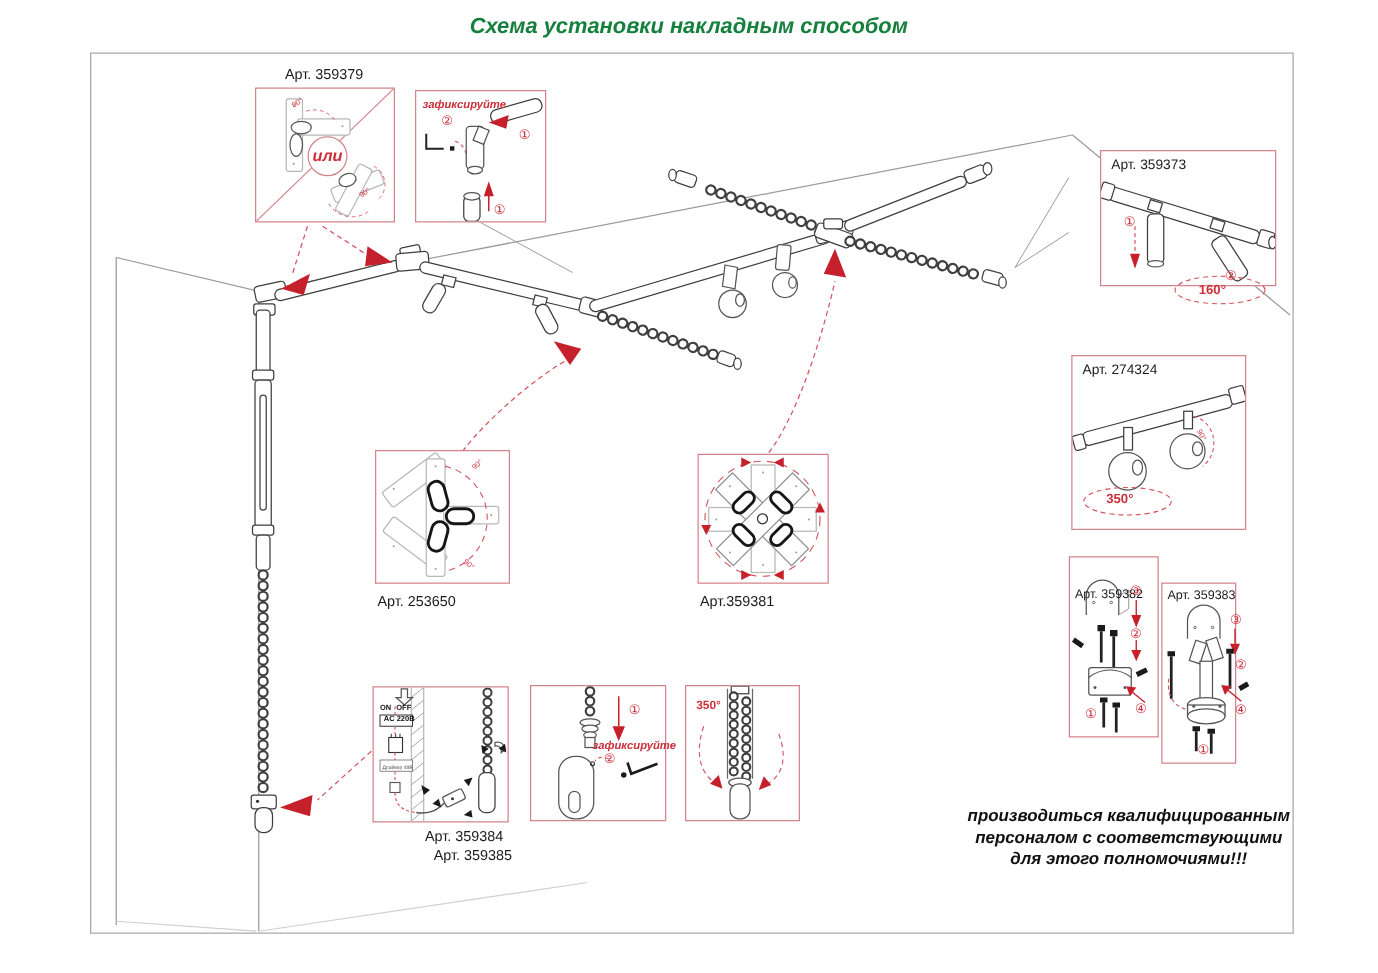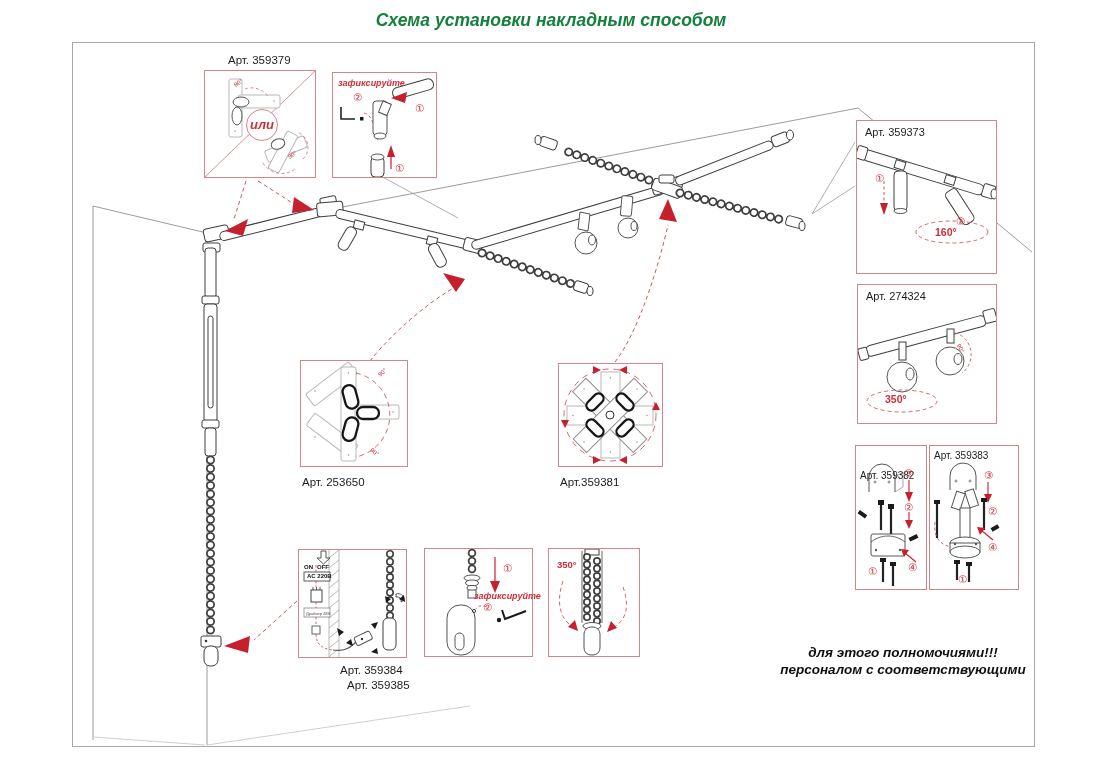--- a/index.html
+++ b/index.html
@@ -178,21 +178,21 @@
       <ellipse class="part" cx="44.5" cy="84" rx="6.5" ry="3"></ellipse>
       <line x1="58" y1="96" x2="58" y2="82" stroke="#c5202c" stroke-width="1.2"></line>
       <polygon class="ra" points="54,84 62,84 58,72"></polygon>
     </svg>
     <span class="red-t fix" style="left:5px;top:5px;">зафиксируйте</span>
     <span class="red-t step" style="left:20px;top:19px;">②</span>
     <span class="red-t step" style="left:82px;top:30px;">①</span>
     <span class="red-t step" style="left:62px;top:90px;">①</span>
   </div>
 
-  <div class="inset" style="left:856px;top:120px;width:141px;height:154px;">
+  <div class="inset" style="left:880px;top:120px;width:141px;height:109px;">
     <svg width="139" height="137" viewBox="0 0 139 137">
       <rect class="tube" x="6" y="27.5" width="126" height="11" rx="5" transform="rotate(17 6 33)"></rect>
       <rect class="tube" x="0" y="24" width="10" height="13" rx="2" transform="rotate(17 0 30)"></rect>
       <rect class="tube" x="126" y="62" width="12" height="13" rx="2" transform="rotate(17 126 68)"></rect>
       <ellipse class="tube" cx="137" cy="73" rx="3" ry="5"></ellipse>
       <rect class="tube" x="38" y="40" width="10" height="8" transform="rotate(17 43 44)"></rect>
       <rect class="tube" x="88" y="55" width="10" height="8" transform="rotate(17 93 59)"></rect>
       <rect class="tube" x="37" y="50" width="13" height="40" rx="4"></rect>
       <ellipse class="part" cx="43.5" cy="90" rx="6.5" ry="2.5"></ellipse>
       <path class="rd" stroke-width="1" stroke-dasharray="3 2.5" d="M27,60 L27,82"></path>
@@ -252,21 +252,21 @@
       <rect class="dark" x="34" y="116" width="6" height="4"></rect>
         <line x1="37" y1="120" x2="37" y2="140" stroke="#222" stroke-width="2.2"></line>
     </svg>
     <span class="lbl-in lbl-sm" style="left:4px;top:4px;margin-top:20px;">Арт. 359382</span>
     <span class="red-t step" style="left:48px;top:22px;">③</span>
     <span class="red-t step" style="left:48px;top:56px;">②</span>
     <span class="red-t step" style="left:52px;top:116px;">④</span>
     <span class="red-t step" style="left:12px;top:120px;">①</span>
   </div>
 
-  <div class="inset" style="left:929px;top:445px;width:90px;height:145px;">
+  <div class="inset" style="left:929px;top:466px;width:60px;height:145px;">
     <svg width="70" height="143" viewBox="0 0 70 143">
       <path class="part" d="M20,44 V30 A13,13 0 0 1 46,30 V44"></path>
       <circle cx="26" cy="35" r="1" fill="none" stroke="#555" stroke-width="0.7"></circle>
       <circle cx="40" cy="35" r="1" fill="none" stroke="#555" stroke-width="0.7"></circle>
       <line x1="58" y1="36" x2="58" y2="48" stroke="#c5202c" stroke-width="1.1"></line>
       <polygon class="ra" points="54,48 62,48 58,57"></polygon>
       <rect class="dark" x="4" y="54" width="6" height="4"></rect>
         <line x1="7" y1="58" x2="7" y2="92" stroke="#222" stroke-width="2.2"></line>
       <rect class="dark" x="51" y="52" width="6" height="4"></rect>
         <line x1="54" y1="56" x2="54" y2="84" stroke="#222" stroke-width="2.2"></line>
@@ -428,17 +428,18 @@
       <rect class="part" x="35" y="78" width="16" height="28" rx="7"></rect>
       <path class="rd" stroke-width="0.9" stroke-dasharray="4 3" d="M14,32 C6,56 12,72 27,80"></path>
       <polygon class="ra" points="29,82 19,78 26,71"></polygon>
       <path class="rd" stroke-width="0.9" stroke-dasharray="4 3" d="M74,38 C82,60 76,74 60,81"></path>
       <polygon class="ra" points="58,83 68,79 62,72"></polygon>
     </svg>
     <span class="red-t deg" style="left:8px;top:10px;font-size:9.5px;">350°</span>
   </div>
 
   <div class="warning">
+    <div>производиться квалифицированным</div>
+    <div>персоналом с соответствующими</div>
     <div>для этого полномочиями!!!</div>
-    <div>персоналом с соответствующими</div>
   </div>
 
 </div>
 
 </body></html>

